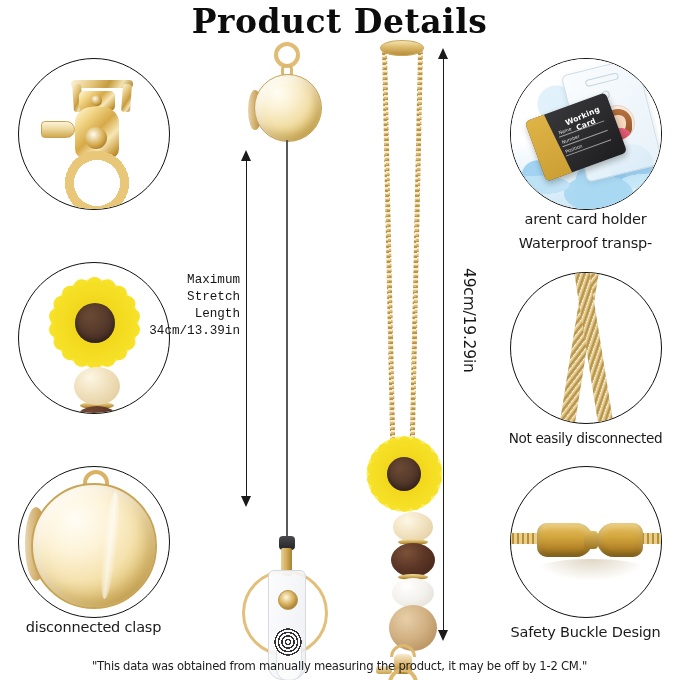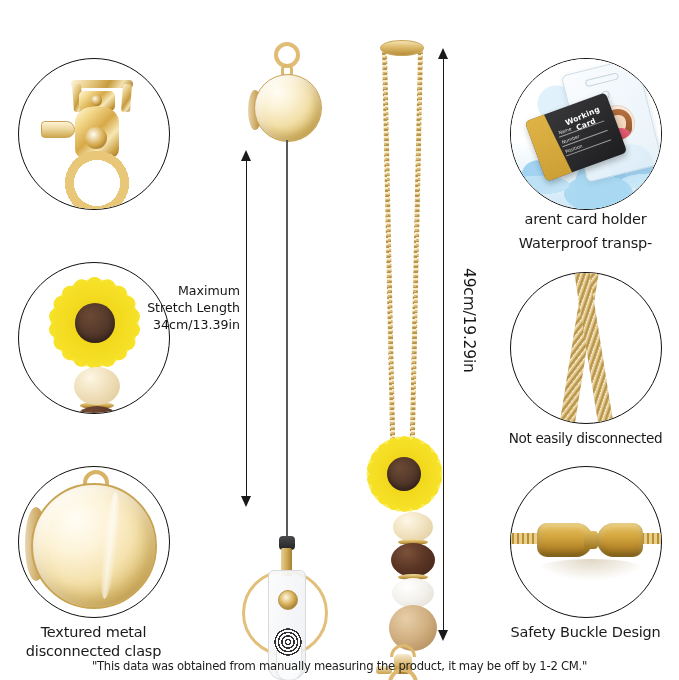--- a/index.html
+++ b/index.html
@@ -444,20 +444,21 @@
     font-size: 11.6px;
     color: #202020;
     letter-spacing: -0.25px;
   }
 </style>
 </head>
 <body>
 
 <div id="page">
 
+  <div class="page-title">Product Details</div>
 
   <div class="feature" style="left:6px; top:58px;">
     <div class="circle">
       <div class="clasp-swivel">
         <div class="bar gold-b"></div>
         <div class="leg l gold-b"></div>
         <div class="leg r gold-b"></div>
       </div>
       <div class="clasp-hub gold-a"></div>
       <div class="clasp-rivet"></div>
@@ -521,21 +522,20 @@
       </div>
     </div>
   </div>
 
   <div class="feature" style="left:6px; top:466px;">
     <div class="circle">
       <div class="reel-loop"></div>
       <div class="reel-side"></div>
       <div class="reel-disc"></div>
     </div>
-    <div class="caption">Textured metal</div>
     <div class="caption" style="margin-top:0">disconnected clasp</div>
   </div>
 
   <div class="feature" style="left:498px; top:58px;">
     <div class="circle">
       <div class="water-bg"></div>
       <div class="water-splash"></div>
       <div class="holder-sleeve">
         <div class="slot"></div>
         <div class="hole"></div>
@@ -595,21 +595,21 @@
     <div class="cp-strapneck"></div>
     <div class="cp-keyring"></div>
     <div class="cp-plastic"></div>
     <div class="cp-snap1"></div>
     <div class="cp-snap2"></div>
   </div>
 
   <div class="dim-line dim-v" style="left:246px; top:160px; height:338px;"></div>
   <div class="arrow-up" style="left:241px; top:150px;"></div>
   <div class="arrow-dn" style="left:241px; top:496px;"></div>
-  <div class="dim-label-left" style="left:140px; top:282px; width:100px;">
+  <div class="dim-label-left" style="left:140px; top:272px; width:100px;font-family:Liberation Mono, monospace;">
     <div>Maximum</div>
     <div>Stretch Length</div>
     <div>34cm/13.39in</div>
   </div>
 
   <div class="lanyard">
     <div class="ly-strand s1"></div>
     <div class="ly-strand s2"></div>
     <div class="ly-cap"></div>
 

